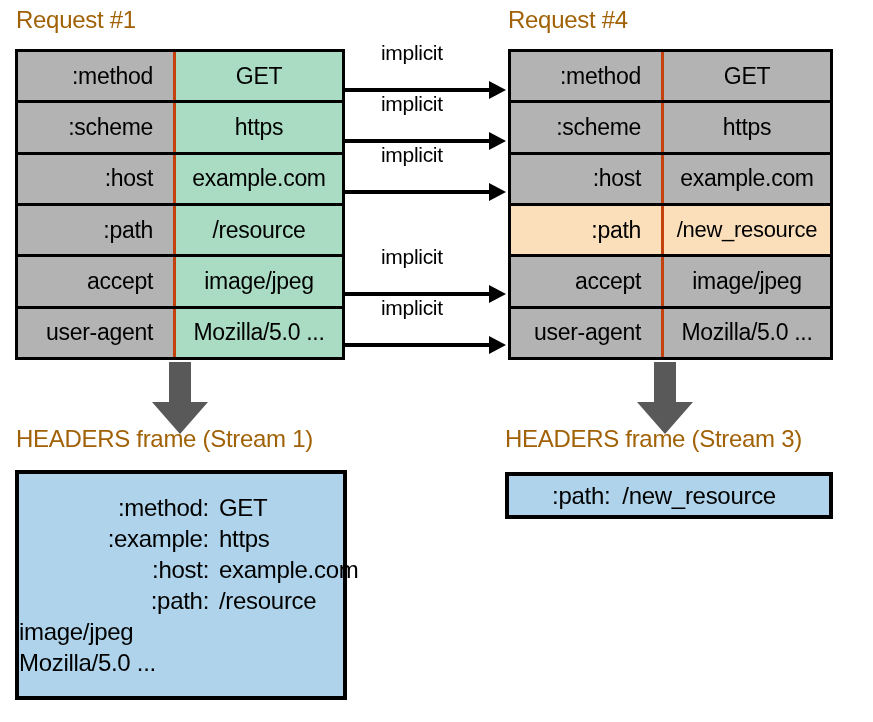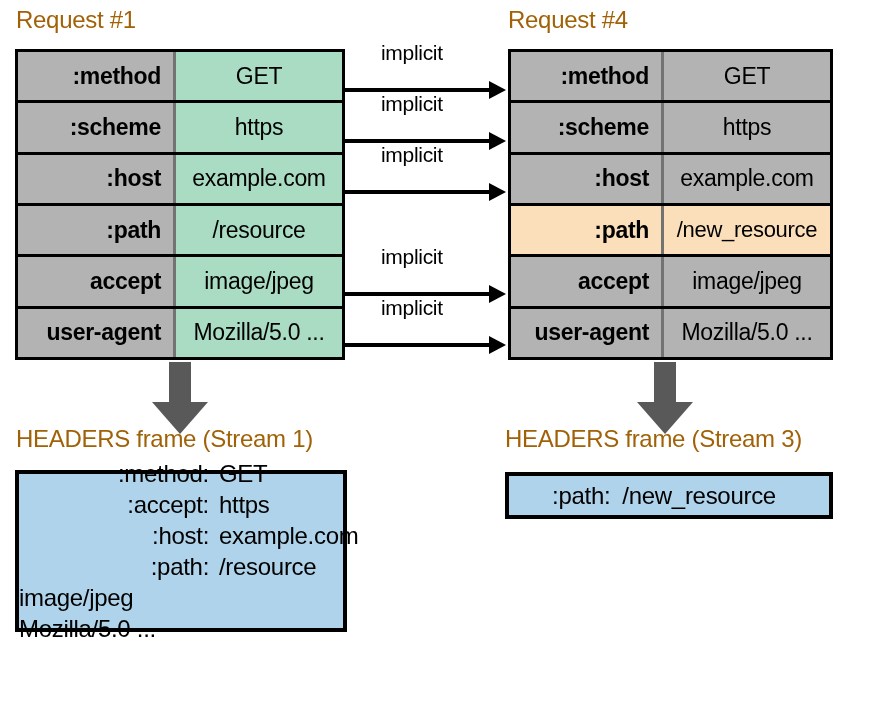--- a/index.html
+++ b/index.html
@@ -48,23 +48,22 @@
     align-items: center;
     box-sizing: border-box;
     font-size: 23px;
     line-height: 1;
     letter-spacing: -0.3px;
     white-space: nowrap;
     overflow: hidden;
   }
   .cell-name {
     justify-content: flex-end;
-    padding-right: 12px;
-    border-right: 3px solid #737373;
-    font-weight: bold;
+    padding-right: 20px;
+    border-right: 3px solid #c2410c;
   }
   .cell-val {
     justify-content: center;
     padding: 0 4px;
   }
   
   .bg-gray  { background: #b3b3b3; }
   .bg-green { background: #a9dcc3; }
   .bg-peach { background: #fbdfba; }
 
@@ -248,28 +247,28 @@
   <div class="shaft"></div>
     <div class="head"></div>
 </div>
 <div class="down-arrow" style="left:637px; top:362px;">
   <div class="shaft"></div>
     <div class="head"></div>
 </div>
 
 <div class="section-title abs" style="left:16px; top:425px;">HEADERS frame (Stream 1)</div>
 
-<div class="frame-box" id="frame-stream-1" style="left:15px; top:470px; width:332px; height:162px;">
+<div class="frame-box" id="frame-stream-1" style="left:15px; top:470px; width:332px; height:230px;">
   <div class="frame-list">
     <div class="frame-line">
       <span class="fl-name">:method:</span>
       <span class="fl-val">GET</span>
     </div>
     <div class="frame-line">
-      <span class="fl-name">:accept:</span>
+      <span class="fl-name">:example:</span>
       <span class="fl-val">https</span>
     </div>
     <div class="frame-line">
       <span class="fl-name">:host:</span>
       <span class="fl-val">example.com</span>
     </div>
     <div class="frame-line">
       <span class="fl-name">:path:</span>
       <span class="fl-val">/resource</span>
     </div>

